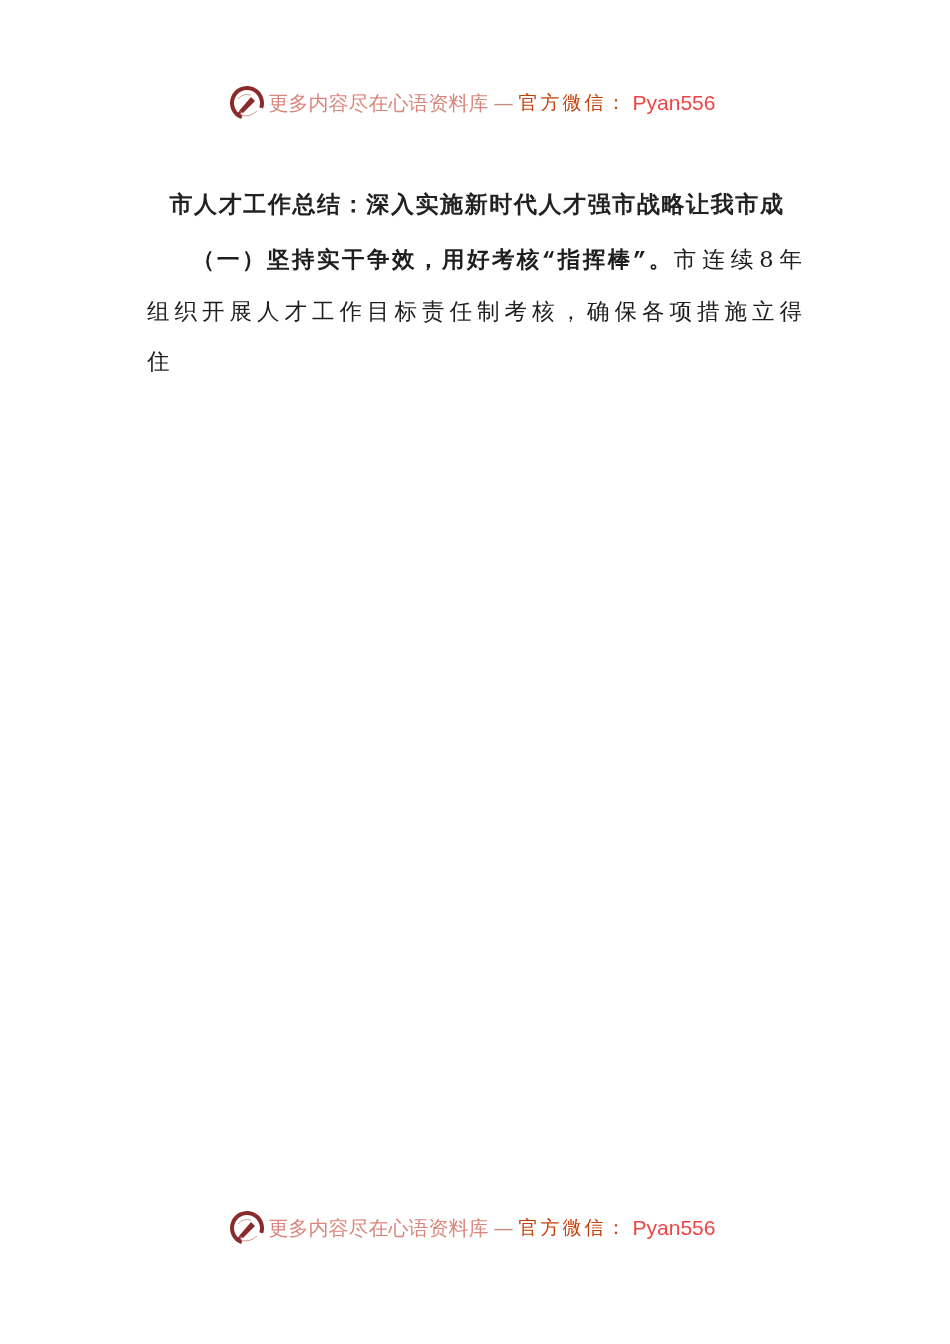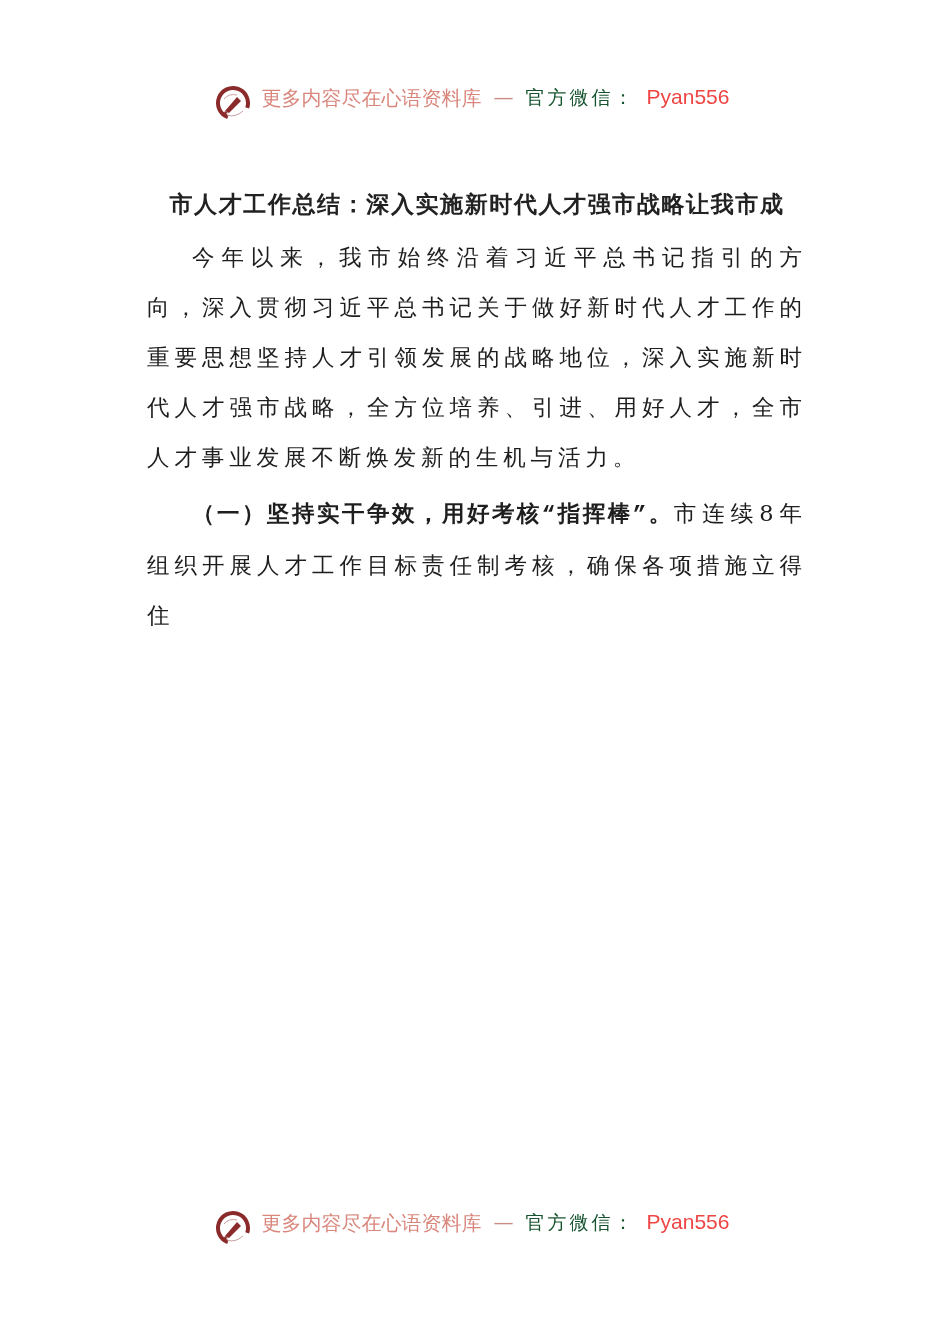--- a/index.html
+++ b/index.html
@@ -21,41 +21,42 @@
       width: 950px;
       display: flex;
       justify-content: center;
       align-items: center;
       height: 40px;
     }
     .watermark.top { top: 83px; }
     .watermark.bottom { top: 1208px; }
     .wm-inner {
       display: flex;
-      gap: 11px;
+      align-items: center;
+      gap: 4px;
       margin-left: -6px;
     }
     .wm-logo {
       width: 36px;
       height: 36px;
       display: inline-block;
     }
     .wm-red {
       font-family: "DejaVu Serif", "Liberation Serif", serif;
       color: #d9867c;
       font-size: 20px;
       letter-spacing: 0px;
     }
     .wm-dash {
       color: #c98a82;
       font-size: 20px;
       margin: 0 1px;
     }
     .wm-gray {
-      color: #14532d;
+      color: #c2410c;
       font-size: 19px;
       font-family: Liberation Serif, serif;
       letter-spacing: 3px;
     }
     .wm-id {
       color: #ef4444;
       font-family: "Liberation Sans", "DejaVu Sans", sans-serif;
       font-size: 21px;
     }
     .doc {
@@ -119,21 +120,20 @@
     <span class="wm-gray">官方微信：</span>
     <span class="wm-id">Pyan556</span>
   </div>
 </div>
 
 <div class="doc">
   <p class="title">
     <span>市人才工作总结：深入实施新时代人才强市战略让我市成</span><br>
   </p>
 
-  <p class="para first">今年以来，我市始终沿着习近平总书记指引的方向，深入贯彻习近平总书记关于做好新时代人才工作的重要思想坚持人才引领发展的战略地位，深入实施新时代人才强市战略，全方位培养、引进、用好人才，全市人才事业发展不断焕发新的生机与活力。</p>
 
 
 
   <p class="para sub"><span class="sub-bold">（一）坚持实干争效，用好考核“指挥棒”。</span><span>市连续8年组织开展人才工作目标责任制考核，确保各项措施立得住</span></p>
 </div>
 
 <div class="watermark bottom">
   <div class="wm-inner">
     <svg class="wm-logo" viewBox="0 0 36 36">
       <circle cx="18" cy="18" r="15" fill="none" stroke="#8b2a2a" stroke-width="4" stroke-dasharray="70 25" transform="rotate(110 18 18)"></circle>

